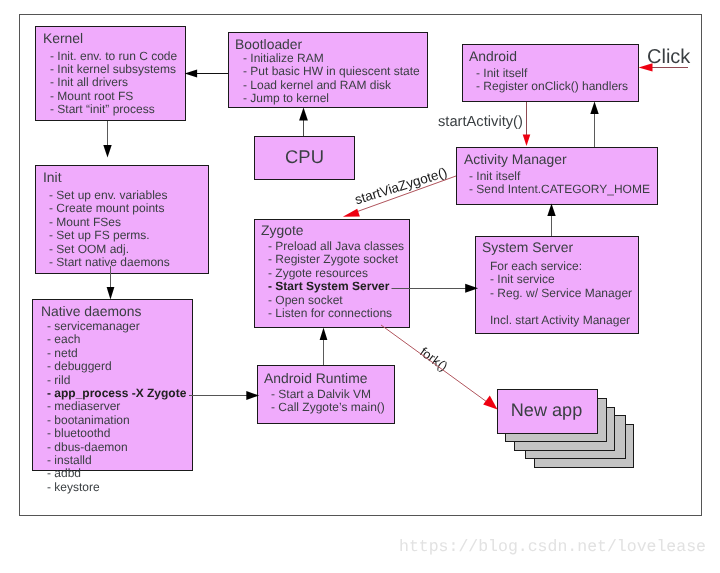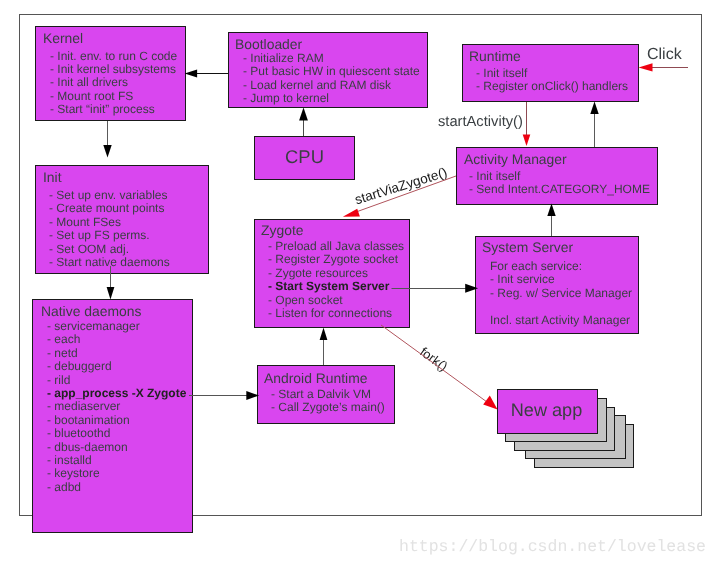--- a/index.html
+++ b/index.html
@@ -1,29 +1,29 @@
 <!DOCTYPE html>
 <html><head>
 <meta charset="utf-8">
 <title>Android Boot Process</title>
 <style>
   html,body{margin:0;padding:0;}
   body{width:720px;height:573px;background:#ffffff;font-family:"Liberation Sans",sans-serif;overflow:hidden;position:relative;-webkit-font-smoothing:antialiased;text-rendering:geometricPrecision;}
   #stage{position:absolute;left:0;top:0;width:720px;height:573px;transform:translateZ(0);}
   .frame{position:absolute;border:1px solid #555;box-sizing:border-box;}
-  .box{position:absolute;border:1px solid #1a1a1a;background:#d946ef;box-sizing:border-box;text-decoration:underline;}
+  .box{position:absolute;border:1px solid #1a1a1a;background:#f0abfc;box-sizing:border-box;text-decoration:underline;}
   .btitle{position:absolute;color:#3a3f42;font-size:13.9px;line-height:14px;white-space:nowrap;}
   .blist{position:absolute;}
   .bline{color:#3a3f42;font-size:12px;line-height:13.4px;white-space:pre;min-height:13.4px;}
   .bline.bold{font-weight:bold;color:#222;}
   .btitle.cpu{left:-1px;top:-2px;width:101px;height:44px;display:flex;align-items:center;justify-content:center;font-size:18.4px;}
   .btitle.newapp{left:-2px;top:-3px;width:101px;height:45px;display:flex;align-items:center;justify-content:center;font-size:18.1px;}
   .shadowbox{position:absolute;background:#c4c4c4;border:1px solid #1a1a1a;box-sizing:border-box;}
   .lab{position:absolute;color:#3a3f42;font-size:12.5px;white-space:nowrap;}
-  .lab.click{font-size:16px;}
+  .lab.click{font-size:20px;}
   .lab.sact{font-size:14.7px;}
   .lab.rot1{color:#1a1a1a;font-size:13.5px;transform:rotate(-17.2deg);transform-origin:0 0;}
   .lab.rot2{color:#1a1a1a;font-size:13px;transform:rotate(36deg);transform-origin:0 0;}
   .wm{position:absolute;color:#e2e2e2;font-size:16.5px;font-family:"Liberation Mono",monospace;}
   svg.overlay{position:absolute;left:0;top:0;width:720px;height:573px;pointer-events:none;}
 </style>
 </head>
 <body>
 
 <div id="stage">
@@ -46,36 +46,36 @@
     <div class="blist" style="left:13px;top:23px;">
       <div class="bline">- Set up env. variables</div>
       <div class="bline">- Create mount points</div>
       <div class="bline">- Mount FSes</div>
       <div class="bline">- Set up FS perms.</div>
       <div class="bline">- Set OOM adj.</div>
       <div class="bline">- Start native daemons</div>
     </div>
   </div>
 
-  <div class="box" style="left:32px;top:299px;width:161px;height:234px;">
+  <div class="box" style="left:32px;top:299px;width:161px;height:172px;">
     <div class="btitle" style="left:8px;top:4px;">Native daemons</div>
     <div class="blist" style="left:14px;top:20px;">
       <div class="bline">- servicemanager</div>
       <div class="bline">- each</div>
       <div class="bline">- netd</div>
       <div class="bline">- debuggerd</div>
       <div class="bline">- rild</div>
       <div class="bline bold">- app_process -X Zygote</div>
       <div class="bline">- mediaserver</div>
       <div class="bline">- bootanimation</div>
       <div class="bline">- bluetoothd</div>
       <div class="bline">- dbus-daemon</div>
       <div class="bline">- installd</div>
+      <div class="bline">- adbd</div>
       <div class="bline">- keystore</div>
-      <div class="bline">- adbd</div>
     </div>
   </div>
 
   <div class="box" style="left:228px;top:32px;width:200px;height:76px;">
     <div class="btitle" style="left:6px;top:4px;">Bootloader</div>
     <div class="blist" style="left:14px;top:19px;">
       <div class="bline">- Initialize RAM</div>
       <div class="bline">- Put basic HW in quiescent state</div>
       <div class="bline">- Load kernel and RAM disk</div>
       <div class="bline">- Jump to kernel</div>
@@ -100,21 +100,21 @@
 
   <div class="box" style="left:257px;top:365px;width:138px;height:59px;">
     <div class="btitle" style="left:6px;top:5px;">Android Runtime</div>
     <div class="blist" style="left:13px;top:22px;">
       <div class="bline">- Start a Dalvik VM</div>
       <div class="bline">- Call Zygote’s main()</div>
     </div>
   </div>
 
   <div class="box" style="left:462px;top:44px;width:177px;height:58px;">
-    <div class="btitle" style="left:6px;top:4px;">Runtime</div>
+    <div class="btitle" style="left:6px;top:4px;">Android</div>
     <div class="blist" style="left:13px;top:22px;">
       <div class="bline">- Init itself</div>
       <div class="bline">- Register onClick() handlers</div>
     </div>
   </div>
 
   <div class="box" style="left:456px;top:147px;width:202px;height:58px;">
     <div class="btitle" style="left:7px;top:4px;">Activity Manager</div>
     <div class="blist" style="left:12px;top:22px;">
       <div class="bline">- Init itself</div>

